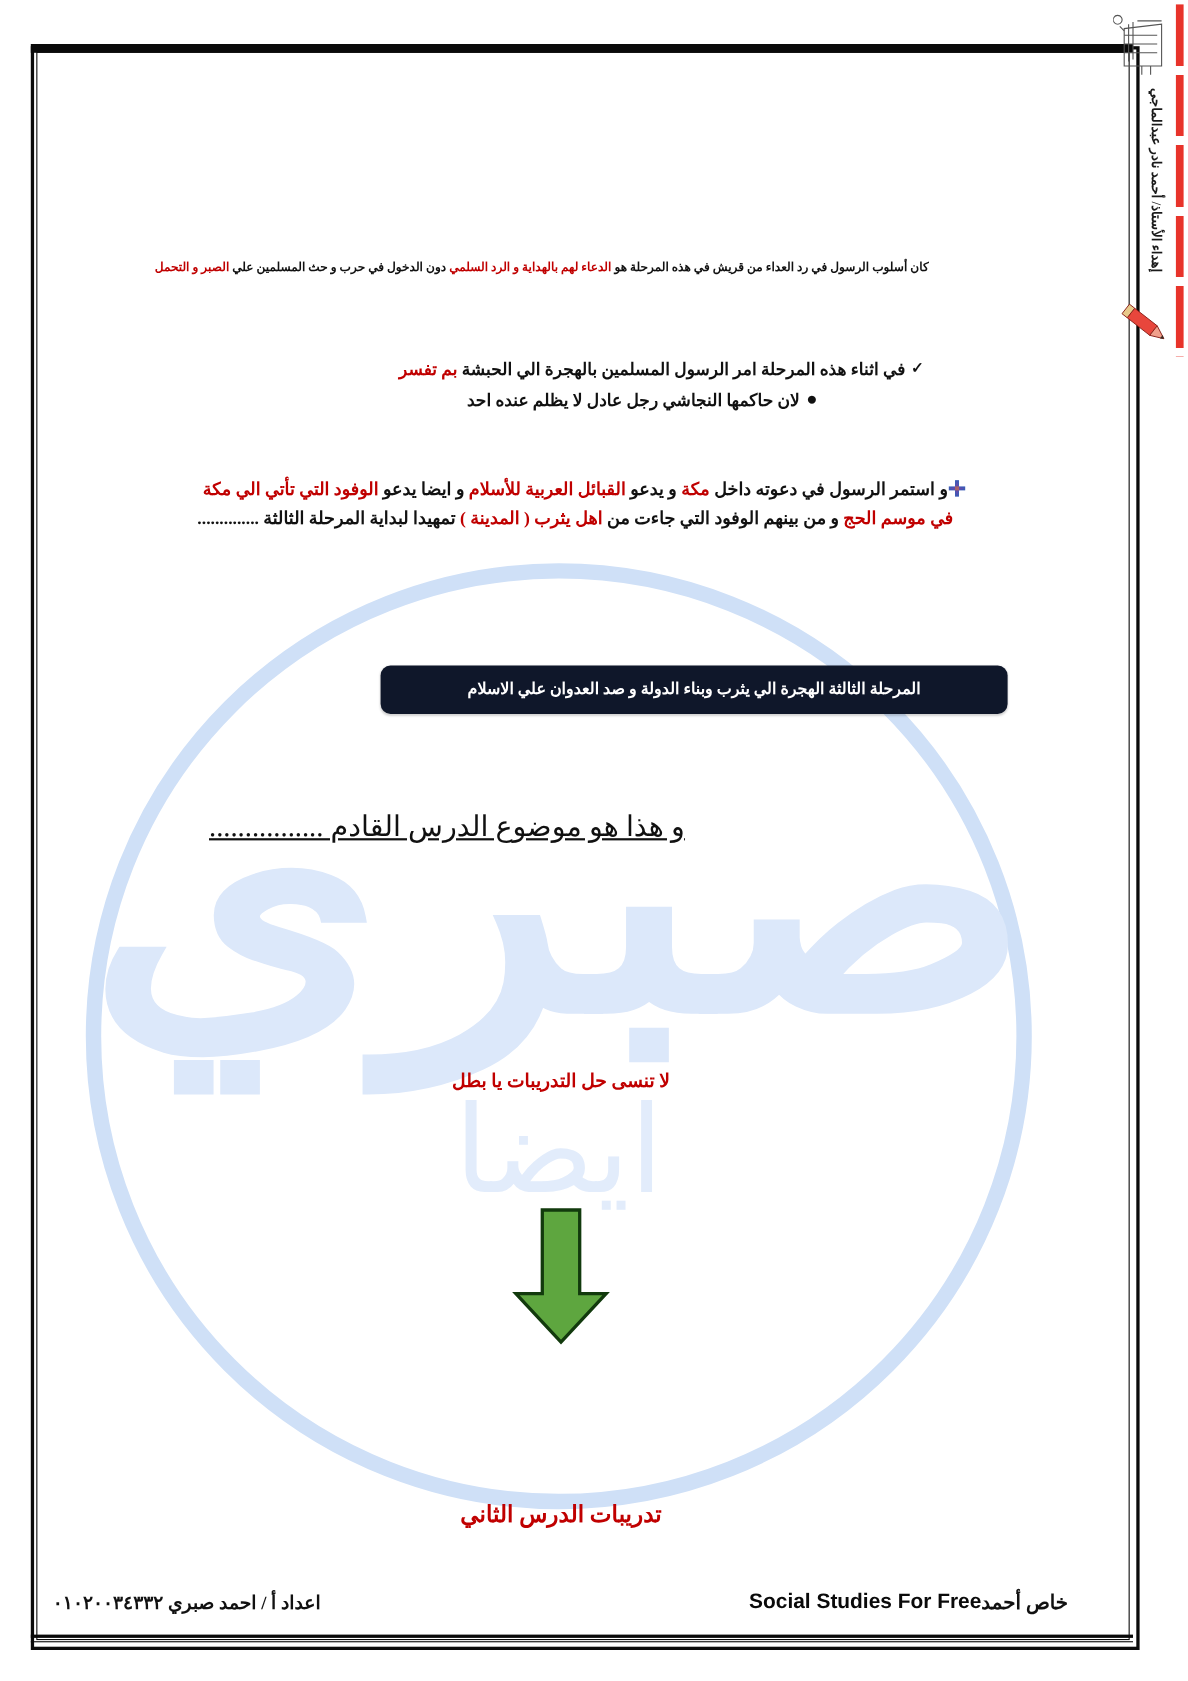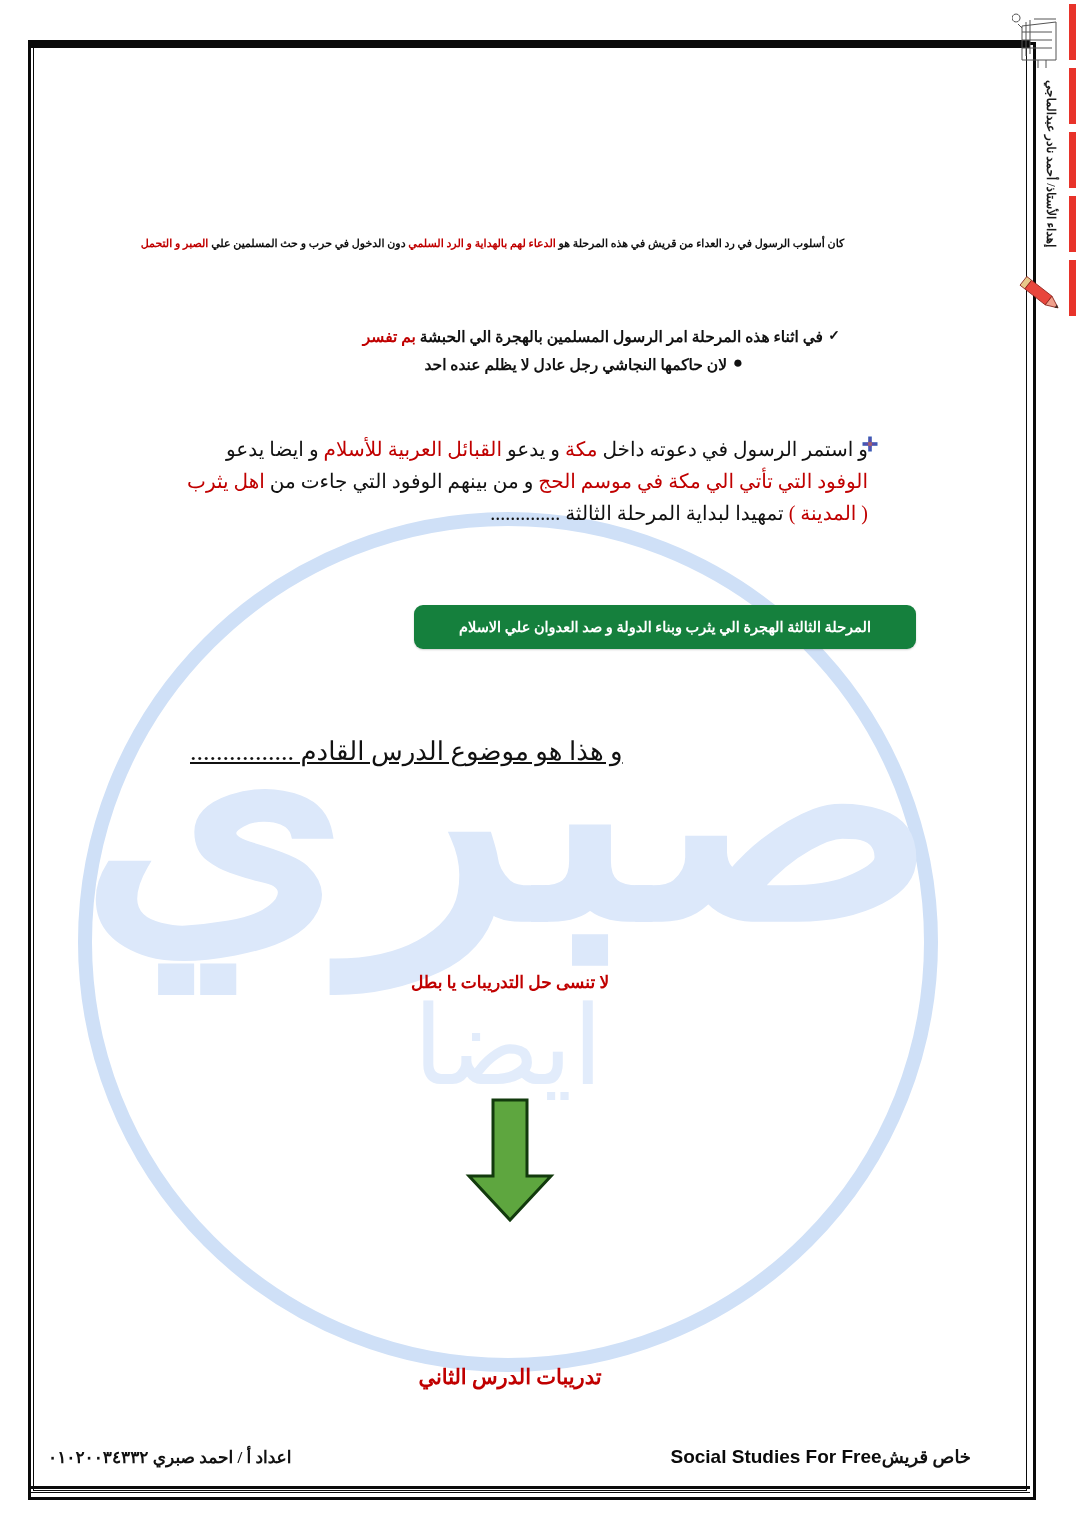--- a/index.html
+++ b/index.html
@@ -206,42 +206,42 @@
     font-size: 14px;
     color: #111111;
   }
   .bullet-mark.dot { font-size: 17px; line-height: 1.2; }
 
   .para-block3 {
     position: absolute;
     top: 373px;
     right: 152px;
     width: 690px;
-    font-size: 20px;
-    font-weight: normal;
+    font-size: 16px;
+    font-weight: bold;
     line-height: 1.6;
     color: #111111;
-    text-align: right;
+    text-align: center;
   }
   .block3-mark {
     position: absolute;
     top: 376px;
     right: 142px;
     width: 16px;
     height: 16px;
     z-index: 6;
   }
 
   .banner {
     position: absolute;
     top: 545px;
     right: 104px;
-    width: 502px;
+    width: 570px;
     height: 44px;
-    background: #15803d;
+    background: #0f172a;
     border-radius: 9px;
     display: flex;
     align-items: center;
     justify-content: center;
     color: #ffffff;
     font-size: 14.5px;
     font-weight: bold;
     box-shadow: 0 1px 2px rgba(0,0,0,0.18);
   }
 
@@ -428,21 +428,21 @@
       <svg viewBox="0 0 110 125" width="110" height="125">
         <polygon points="38,2 72,2 72,78 96,78 55,122 14,78 38,78" fill="#5ea63f" stroke="#123a0d" stroke-width="3" stroke-linejoin="miter"></polygon>
       </svg>
     </div>
 
     <div class="exercises-title">تدريبات الدرس الثاني</div>
 
   </div>
 
   <div class="footer">
-    <span class="footer-right">خاص قريش</span>
+    <span class="footer-right">خاص أحمد</span>
     <span class="footer-brand">Social Studies For Free</span>
     <span class="footer-left">
       <span>اعداد أ / احمد صبري</span>
       <span class="footer-phone">٠١٠٢٠٠٣٤٣٣٢</span>
     </span>
   </div>
 
   <div class="bottom-rule"></div>
 
 </div>

